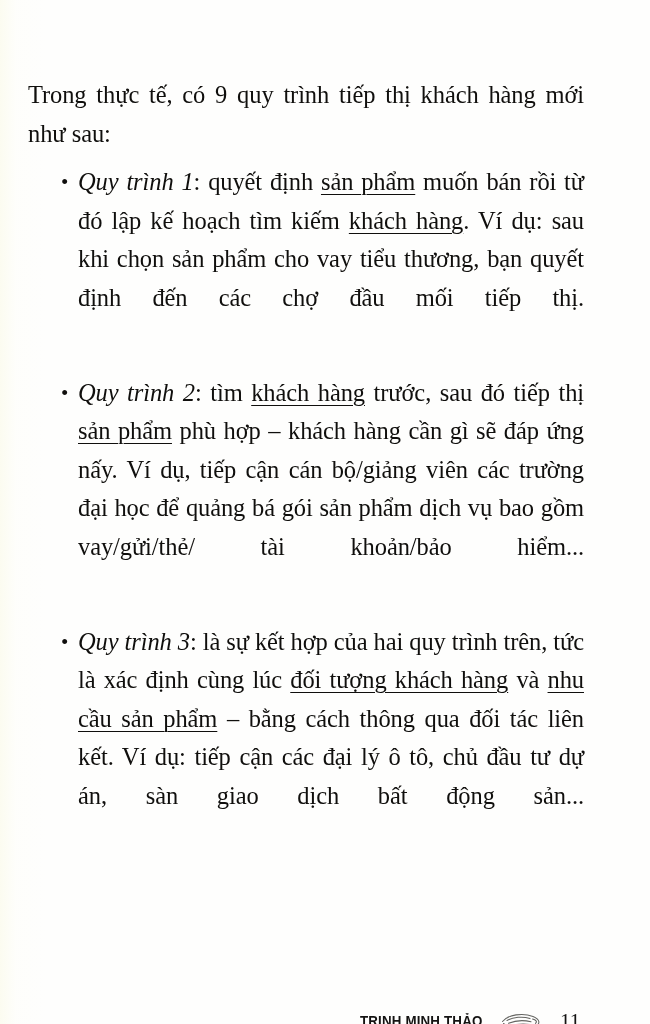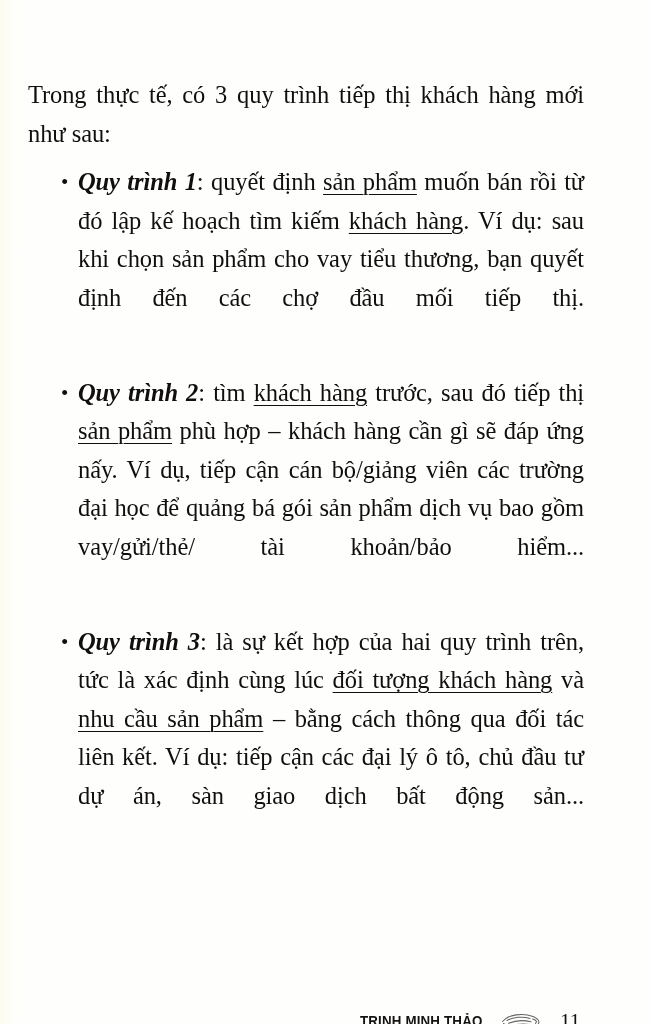--- a/index.html
+++ b/index.html
@@ -76,21 +76,21 @@
   ul.items > li .bullet {
     position: absolute;
     left: 33px;
     top: 0;
     font-size: 21px;
     line-height: 38.5px;
   }
   
   li .tail { display: inline-block; width: 100%; }
 
-  .it { font-style: italic; font-weight: bold; }
+  .it { font-style: italic; }
   .ul-txt {
     text-decoration: underline;
     text-decoration-thickness: 1.2px;
     text-underline-offset: 3.5px;
   }
 
   
   .footer {
     position: absolute;
     left: 0;
@@ -128,21 +128,21 @@
 </style>
 </head>
 <body>
 
 <div class="paper-tint"></div>
 
 <div class="page">
 
   <div class="textblock">
 
-    <p class="para">Trong thực tế, có 3 quy trình tiếp thị khách hàng mới như sau:</p>
+    <p class="para">Trong thực tế, có 9 quy trình tiếp thị khách hàng mới như sau:</p>
 
     <ul class="items" id="process-list">
         <li><span class="bullet">•</span><span class="it">Quy trình 1</span><span>: </span><span class="">quyết định </span><span class="ul-txt">sản phẩm</span><span class=""> muốn bán rồi từ đó lập kế hoạch tìm kiếm </span><span class="ul-txt">khách hàng</span><span class="">. Ví dụ: sau khi chọn sản phẩm cho vay tiểu thương, bạn quyết định đến các chợ đầu mối tiếp thị.</span><span class="tail"></span></li>
         <li><span class="bullet">•</span><span class="it">Quy trình 2</span><span>: </span><span class="">tìm </span><span class="ul-txt">khách hàng</span><span class=""> trước, sau đó tiếp thị </span><span class="ul-txt">sản phẩm</span><span class=""> phù hợp – khách hàng cần gì sẽ đáp ứng nấy. Ví dụ, tiếp cận cán bộ/giảng viên các trường đại học để quảng bá gói sản phẩm dịch vụ bao gồm vay/gửi/thẻ/ tài khoản/bảo hiểm...</span><span class="tail"></span></li>
         <li><span class="bullet">•</span><span class="it">Quy trình 3</span><span>: </span><span class="">là sự kết hợp của hai quy trình trên, tức là xác định cùng lúc </span><span class="ul-txt">đối tượng khách hàng</span><span class=""> và </span><span class="ul-txt">nhu cầu sản phẩm</span><span class=""> – bằng cách thông qua đối tác liên kết. Ví dụ: tiếp cận các đại lý ô tô, chủ đầu tư dự án, sàn giao dịch bất động sản...</span><span class="tail"></span></li>
       </ul>
 
   </div>
 
   <div class="footer">

